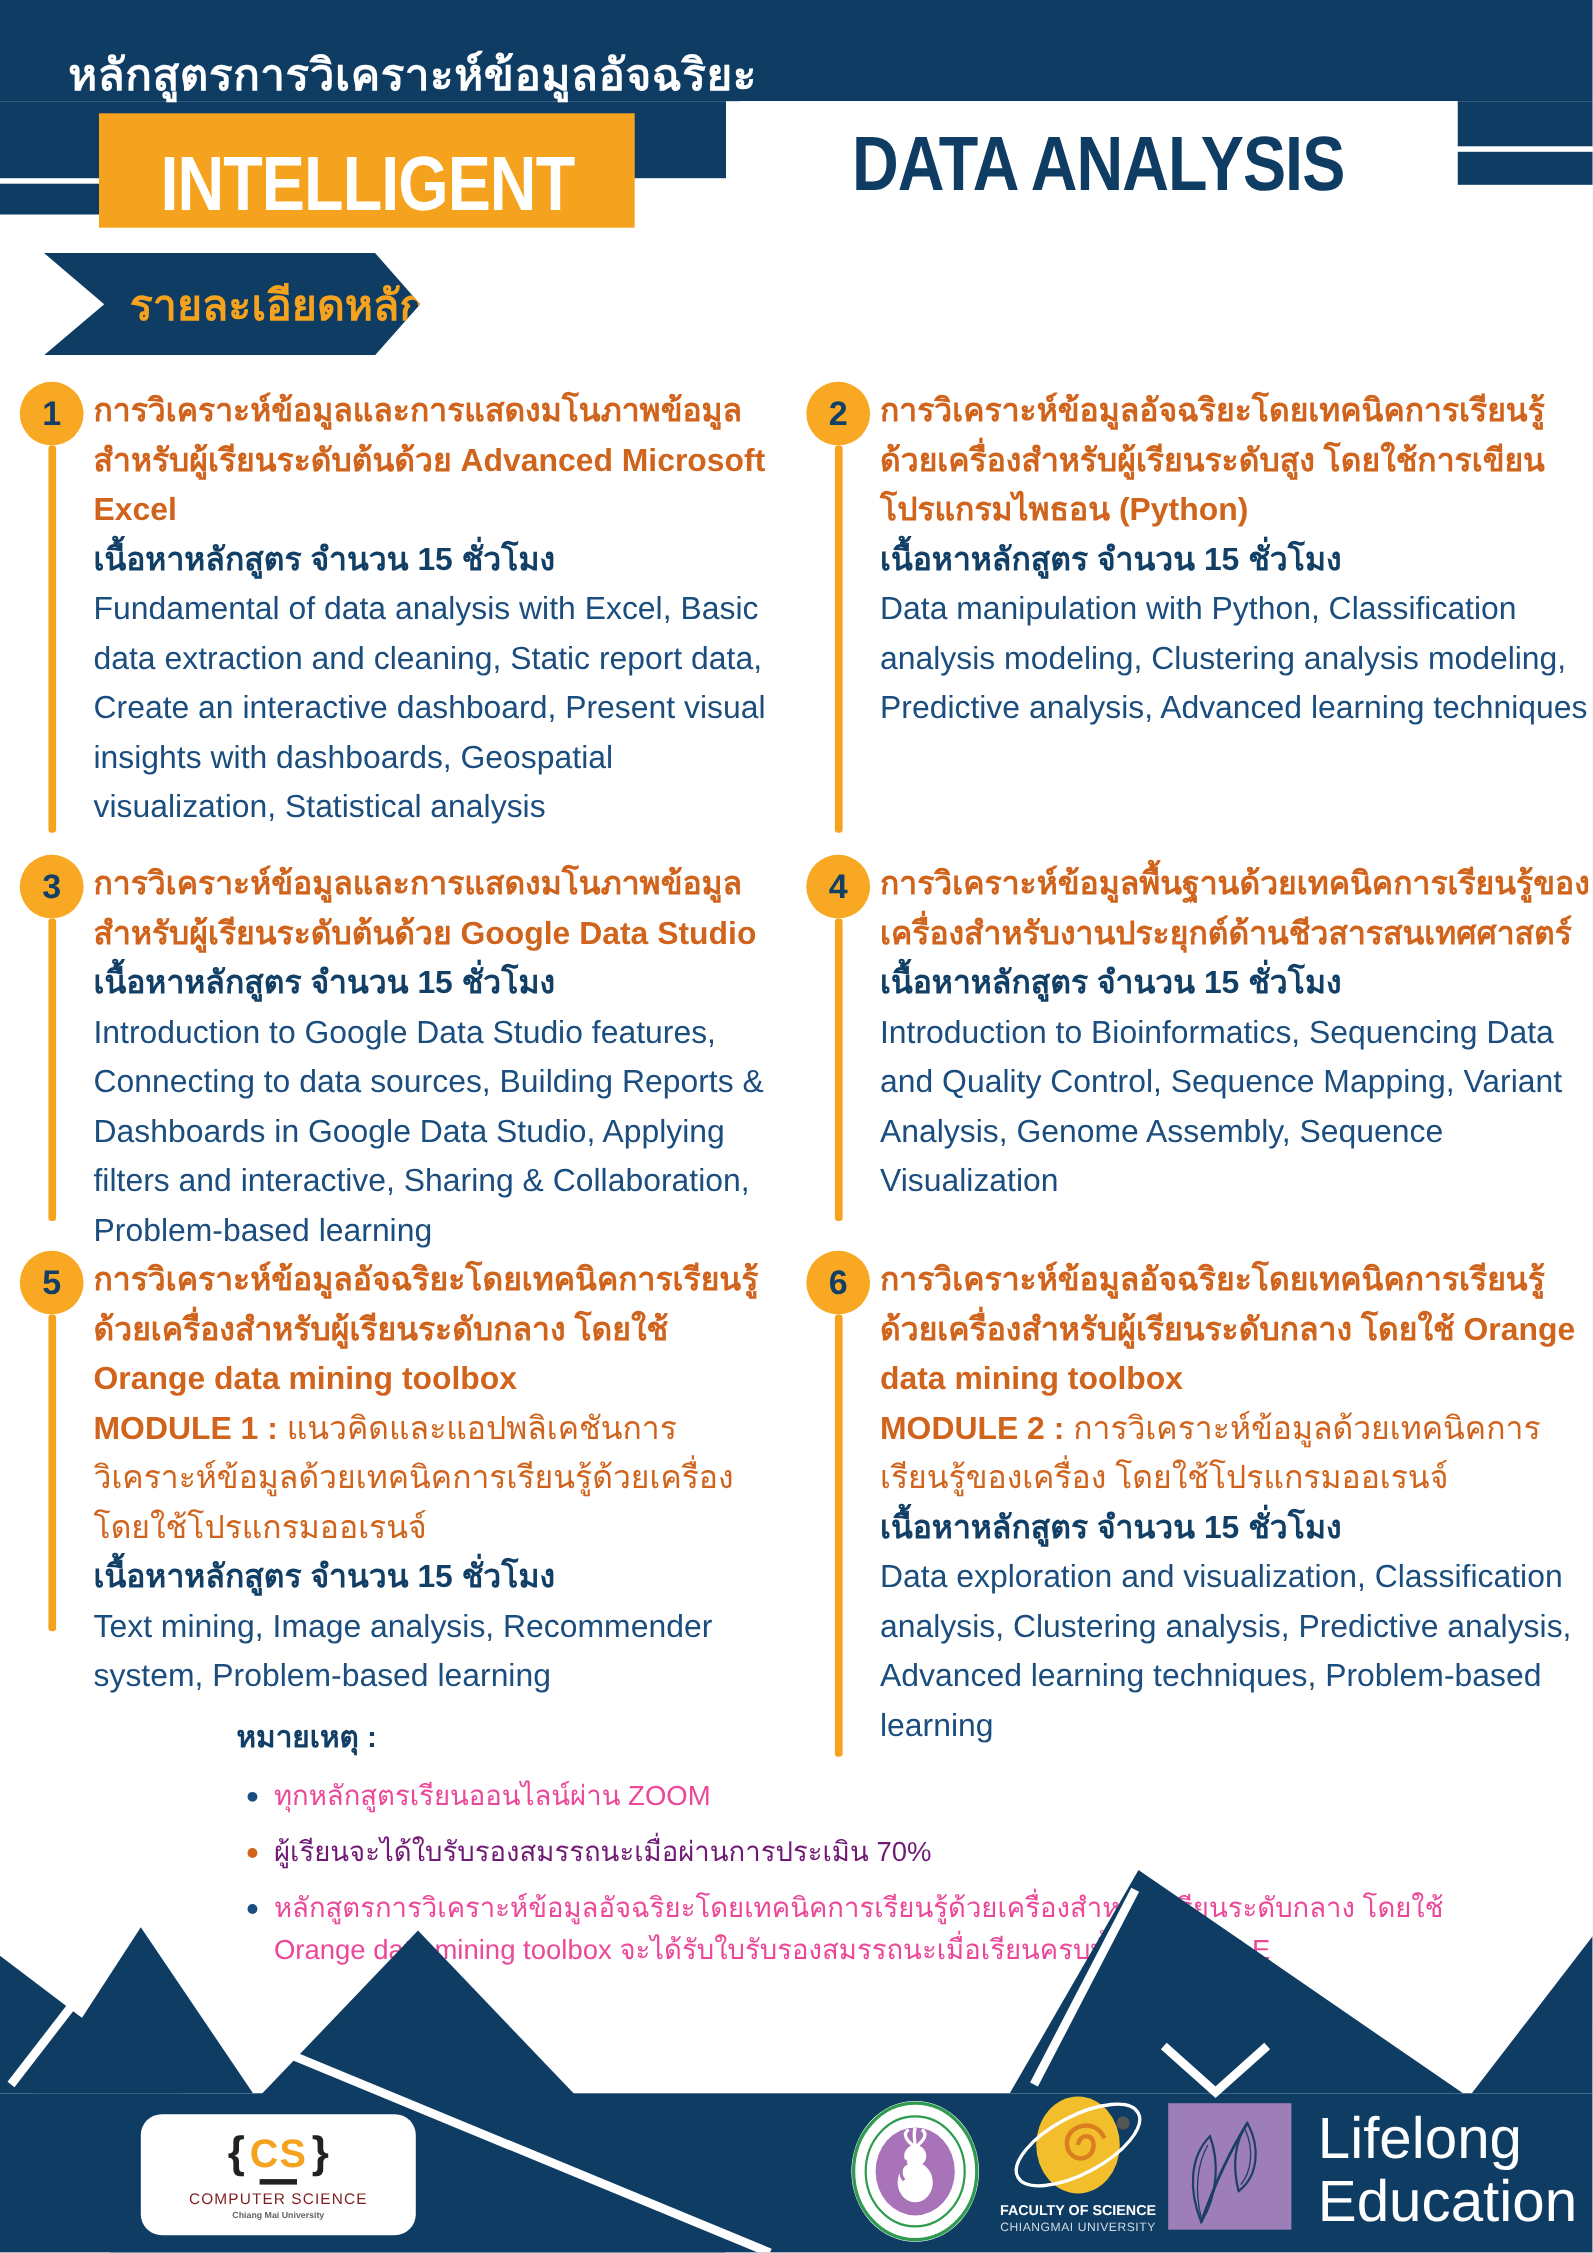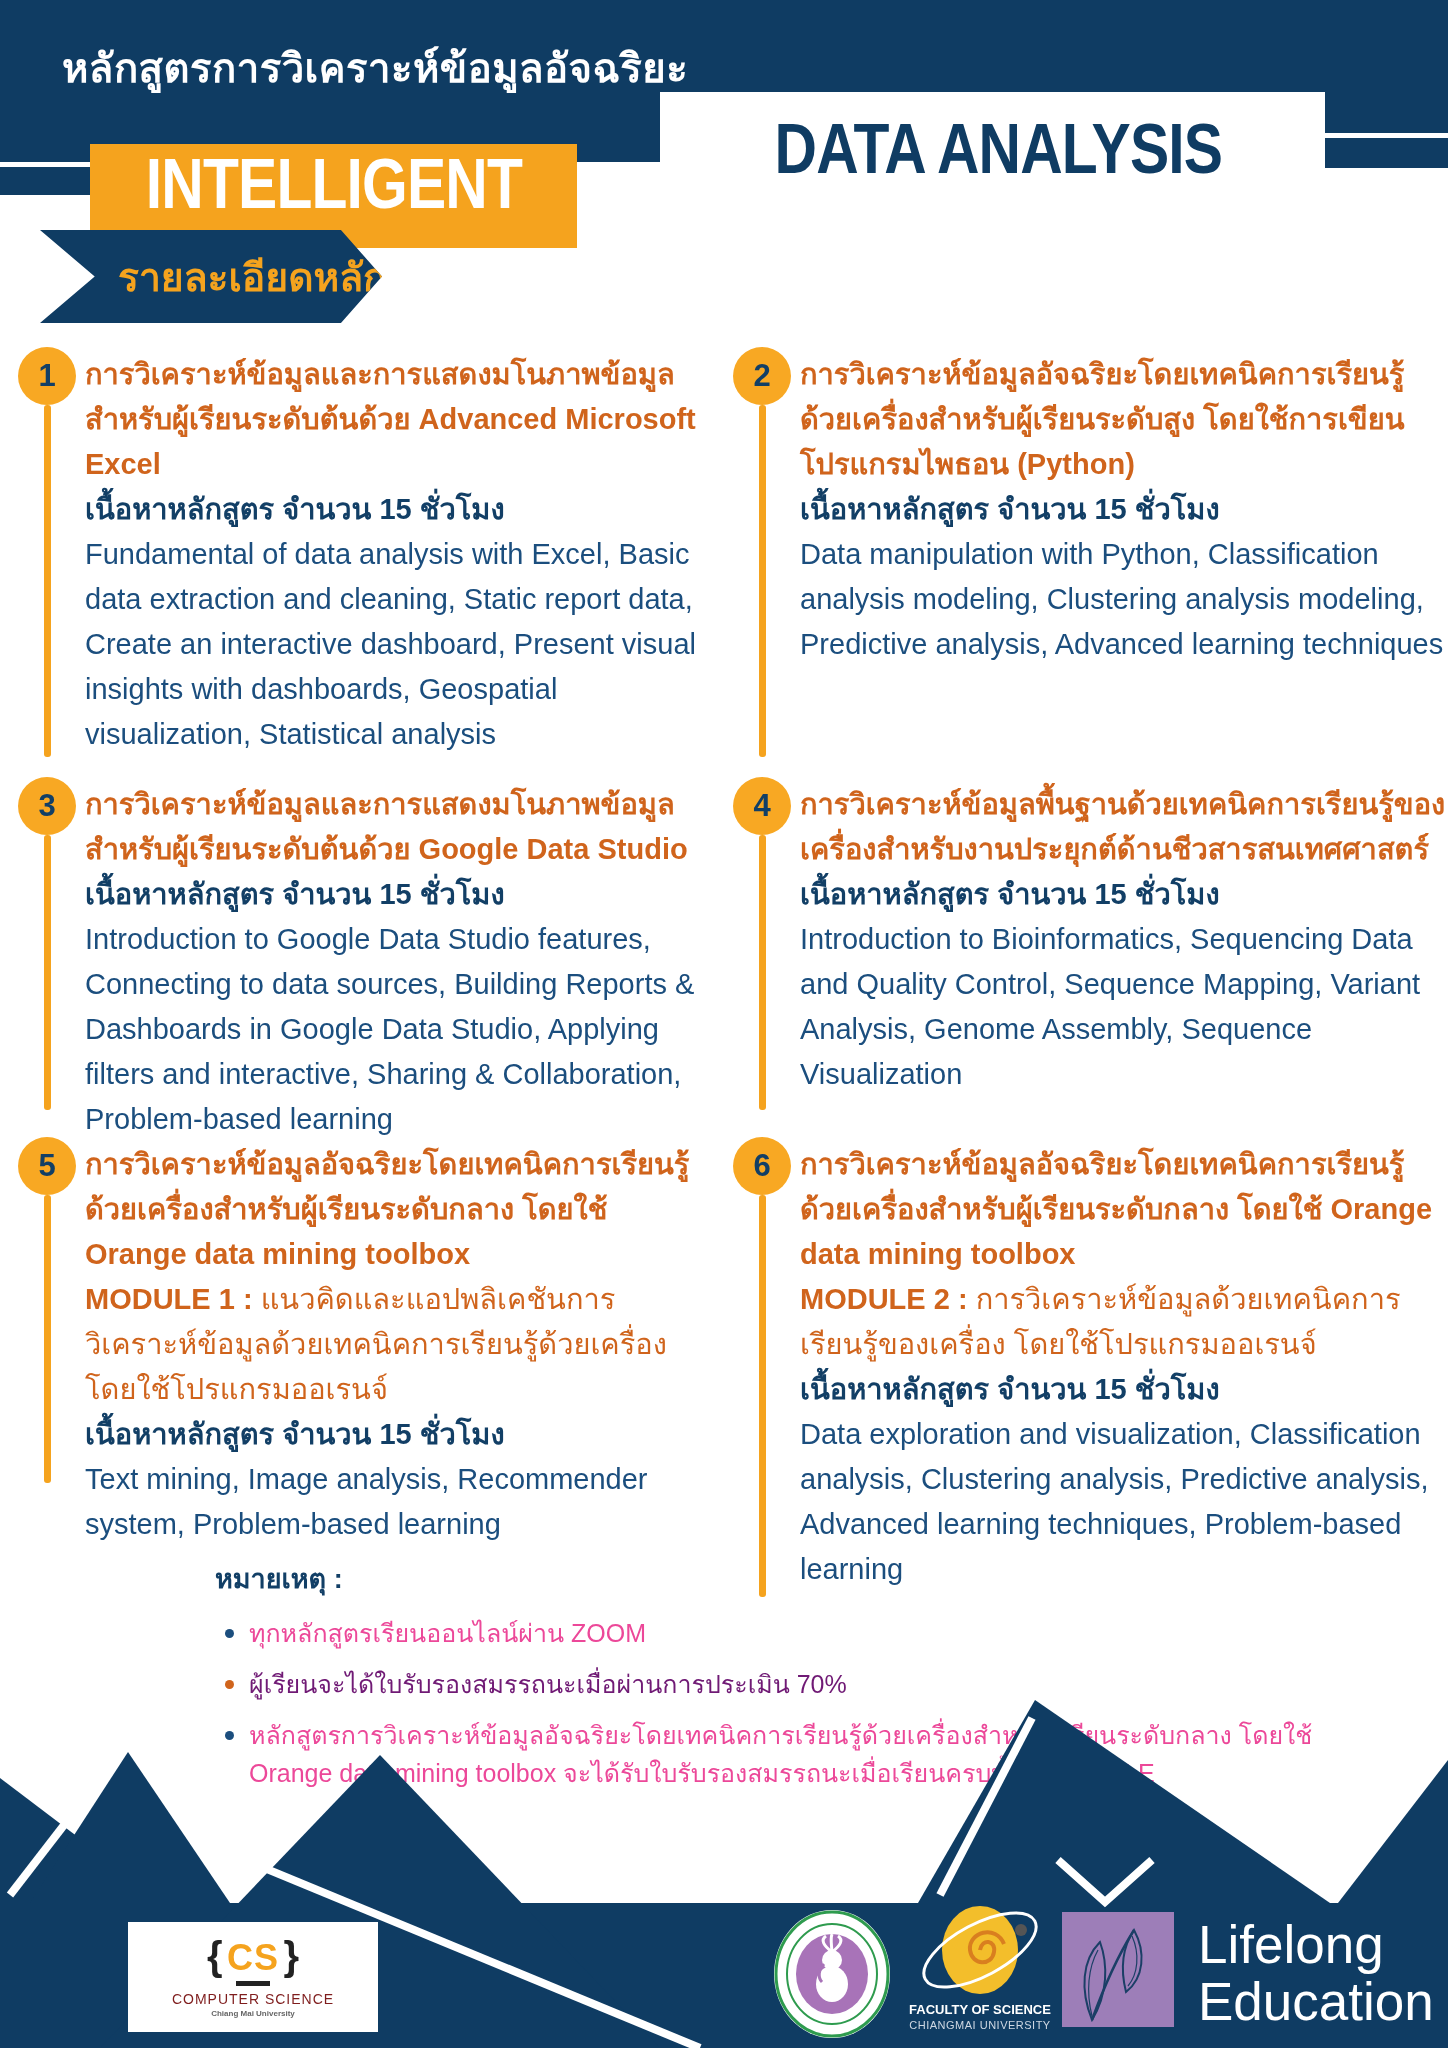--- a/index.html
+++ b/index.html
@@ -7,21 +7,21 @@
   .page { position:relative; width:1448px; height:2048px; background:#ffffff; overflow:hidden; margin:0 auto; }
 
   
   .hdr-band   { position:absolute; left:0;    top:0;    width:1448px; height:92px;  background:#0f3c63; }
   .hdr-left   { position:absolute; left:0;    top:92px; width:660px;  height:70px;  background:#0f3c63; }
   .hdr-left2  { position:absolute; left:0;    top:167px;width:90px;   height:28px;  background:#0f3c63; }
   .hdr-right1 { position:absolute; left:1325px;top:92px;width:123px;  height:41px;  background:#0f3c63; }
   .hdr-right2 { position:absolute; left:1325px;top:138px;width:123px; height:30px;  background:#0f3c63; }
   .hdr-thai   { position:absolute; left:62px; top:36px; color:#ffffff; font-size:40px; font-weight:600; letter-spacing:.5px; }
   .box-orange { position:absolute; left:90px; top:103px; width:487px; height:104px; background:#f5a31e;
-                display:flex; align-items:flex-start; justify-content:center;margin-top:41px; }
+                display:flex; align-items:flex-end; justify-content:center; }
   .box-orange span { color:#ffffff; font-weight:bold; font-size:70px; letter-spacing:-1px;
                      transform:scaleX(.84); transform-origin:center; white-space:nowrap; display:inline-block; }
   .title-right { position:absolute; left:672px; top:92px; width:653px; height:113px; background:#ffffff;
                  display:flex; align-items:center; justify-content:center; }
   .title-right span { color:#0f3c63; font-weight:bold; font-size:70px; letter-spacing:-1px;
                       transform:scaleX(.84); transform-origin:center; white-space:nowrap; display:inline-block; }
 
   
   .flag { position:absolute; left:40px; top:230px; width:342px; height:93px; background:#0f3c63;
           clip-path:polygon(0 0, 88% 0, 100% 50%, 88% 100%, 0 100%, 16% 50%);
@@ -59,21 +59,21 @@
   .note-navy   { color:#ec4899; }
   .note-orange { color:#701a75; }
   .note-orange::before { background:#d0641c !important; }
 
   
   .decor { position:absolute; left:0; top:1690px; width:1448px; height:358px; }
 
   .footer-content { position:absolute; left:0; top:1900px; width:1448px; height:148px; }
 
   .cs-card { position:absolute; left:128px; top:22px; width:250px; height:110px; background:#ffffff;
-             display:flex; flex-direction:column; align-items:center; justify-content:center; }
+             display:flex; flex-direction:column; align-items:center; justify-content:center;border-radius:19px; }
   .cs-braces { font-size:40px; color:#222222; font-weight:bold; line-height:40px; }
   .cs-mono   { color:#f5a31e; font-weight:bold; font-size:36px; letter-spacing:1px; }
   .cs-stand  { width:34px; height:5px; background:#222222; margin-top:2px; }
   .cs-name   { font-size:14px; font-weight:normal; color:#7f1d1d; letter-spacing:1px; margin-top:5px; white-space:nowrap; }
   .cs-sub    { font-size:8px; color:#666666; margin-top:2px;font-weight:bold; }
 
   .cs-text { position:absolute; left:418px; top:22px; color:#ffffff; }
   .cs-text .l1, .cs-text .l2 { font-size:34px; font-weight:bold; letter-spacing:13px; line-height:42px; white-space:nowrap; }
   .cs-text .l3 { font-size:30px; font-weight:normal; letter-spacing:17px; line-height:42px; white-space:nowrap; }
 

